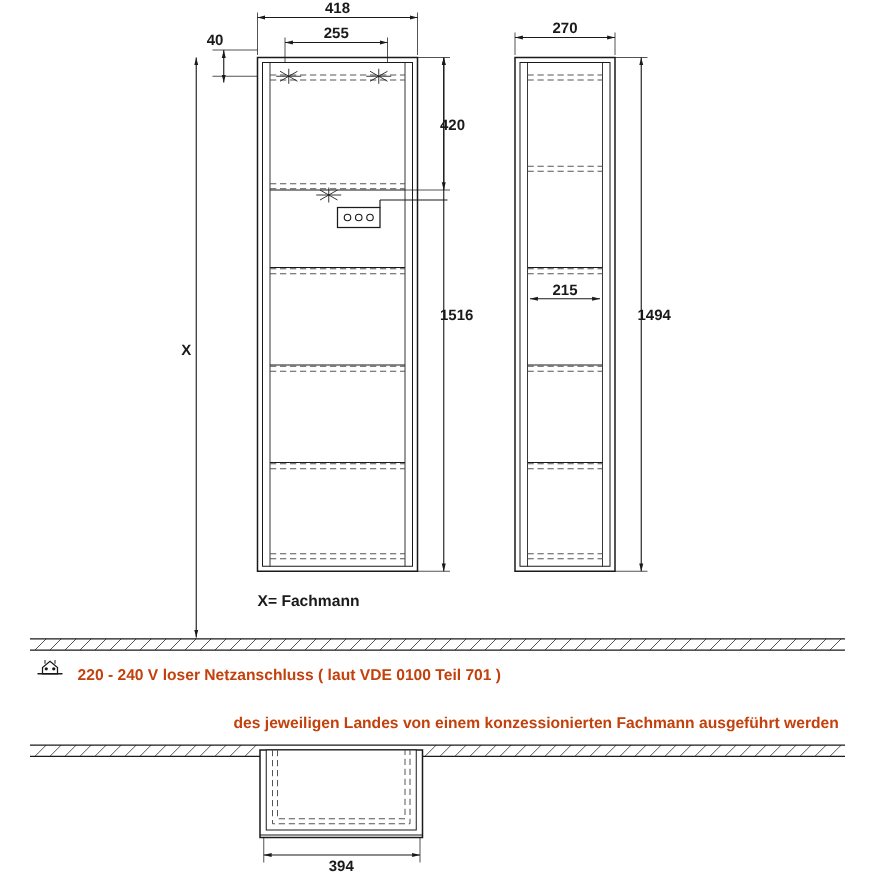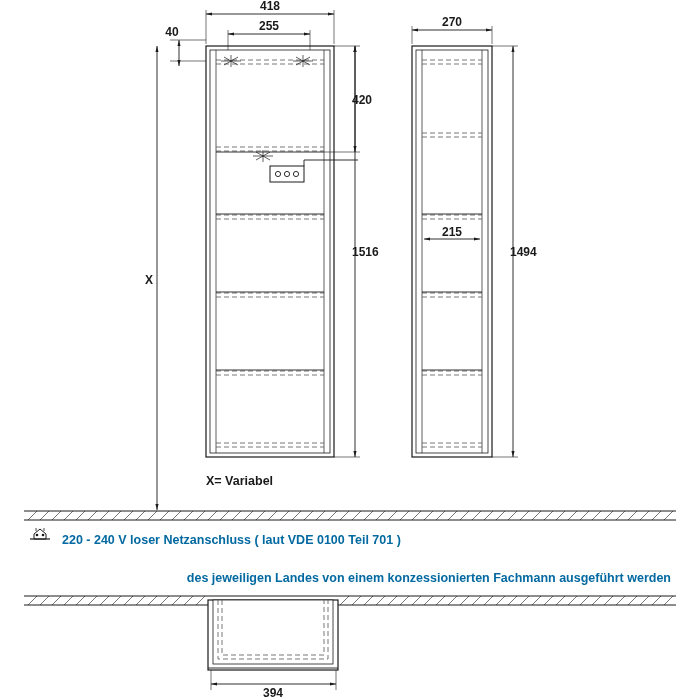--- a/index.html
+++ b/index.html
@@ -32,21 +32,21 @@
   }
   .dimtext {
     font-family: "Liberation Sans", sans-serif;
     font-size: 12px;
     fill: #1a1a1a;
   }
   .note-block {
     position: absolute;
     font-family: "Liberation Sans", sans-serif;
     font-size: 12.5px;
-    color: #0369a1;
+    color: #c2410c;
     line-height: 18px;
   }
   .xvar {
     position: absolute;
     font-family: "Liberation Sans", sans-serif;
     font-size: 12.5px;
     color: #1a1a1a;
   }
 </style>
 </head>
@@ -341,18 +341,18 @@
 
       <g>
         <line x1="211" y1="684" x2="336" y2="684" stroke="#1a1a1a" stroke-width="0.9" marker-start="url(#arrR)" marker-end="url(#arrL)"></line>
         <line x1="211" y1="670" x2="211" y2="690" stroke="#1a1a1a" stroke-width="0.6"></line>
         <line x1="336" y1="670" x2="336" y2="690" stroke="#1a1a1a" stroke-width="0.6"></line>
         <text class="dimtext" x="273" y="697" text-anchor="middle">394</text>
       </g>
     </g>
   </svg>
 
-  <div class="xvar" style="left:206px; top:474px;">X= Variabel</div>
+  <div class="xvar" style="left:206px; top:474px;">X= Fachmann</div>
 
   <div class="note-block" style="left:62px; top:531px;">220 - 240 V loser Netzanschluss ( laut VDE 0100 Teil 701 )</div>
   <div class="note-block" style="left:31px; top:569px; width:640px;text-align:right;">des jeweiligen Landes von einem konzessionierten Fachmann ausgeführt werden</div>
 
 </div>
 
 </body></html>

